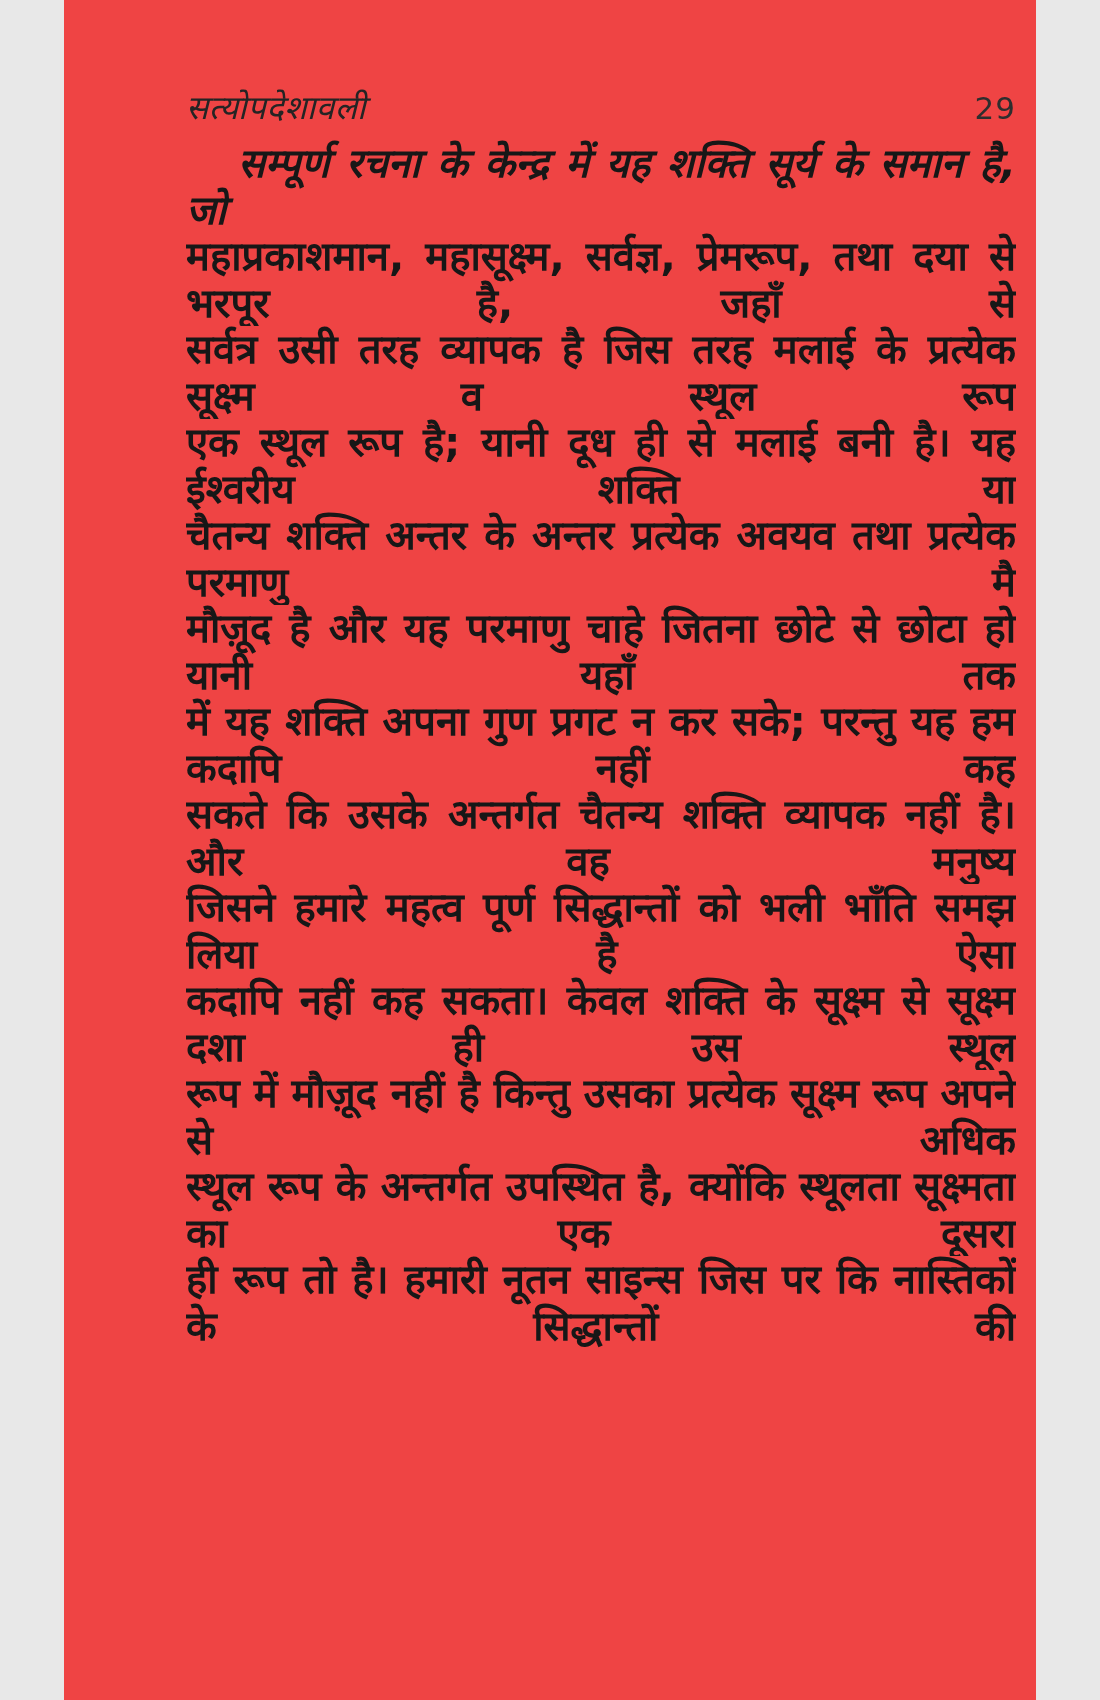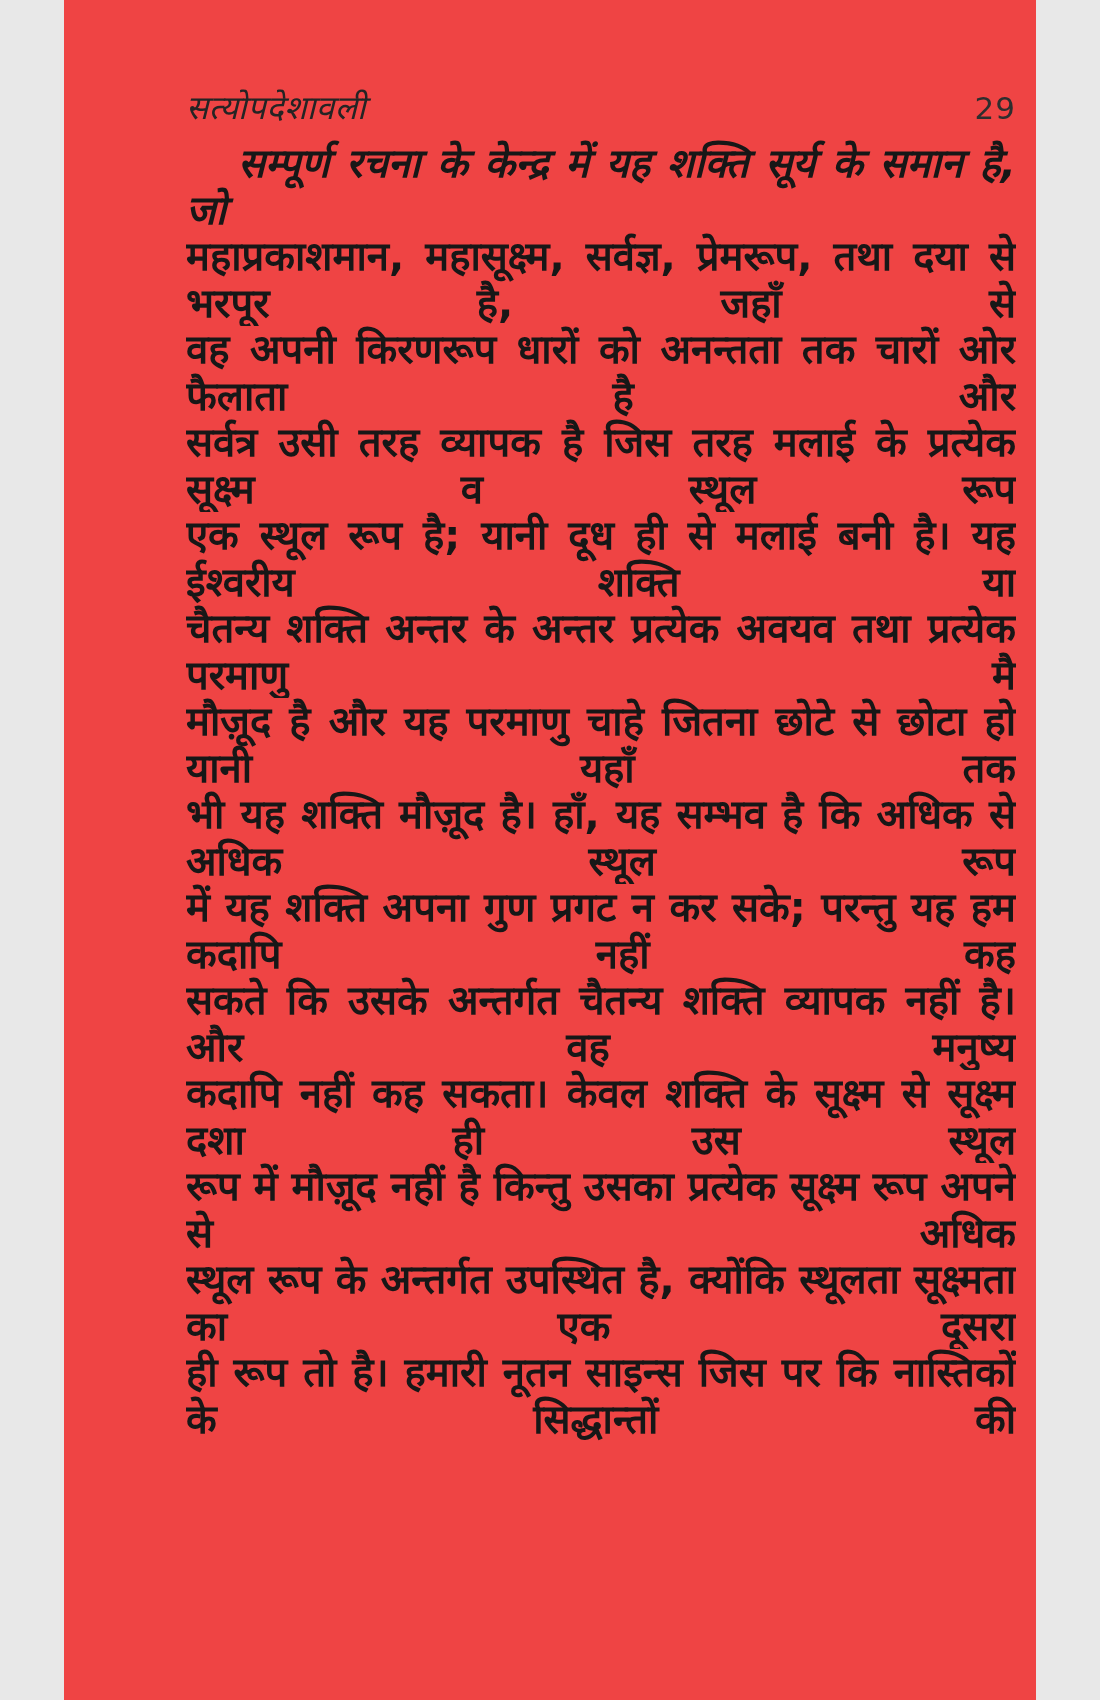--- a/index.html
+++ b/index.html
@@ -65,28 +65,27 @@
   <div class="running-header">
     <span class="book-title">सत्योपदेशावली</span>
     <span class="page-number">29</span>
   </div>
 
   <div class="body-text">
 
     <div class="para para1">
       <div class="line indent">सम्पूर्ण रचना के केन्द्र में यह शक्ति सूर्य के समान है, जो</div>
       <div class="line">महाप्रकाशमान, महासूक्ष्म, सर्वज्ञ, प्रेमरूप, तथा दया से भरपूर है, जहाँ से</div>
-      <div class="line">वह अपनी किरणरूप धारों को अनन्तता तक चारों ओर फैलाता है और</div>
       <div class="line">सर्वत्र उसी तरह व्यापक है जिस तरह मलाई के प्रत्येक सूक्ष्म व स्थूल रूप</div>
       <div class="line">एक स्थूल रूप है; यानी दूध ही से मलाई बनी है। यह ईश्वरीय शक्ति या</div>
       <div class="line">चैतन्य शक्ति अन्तर के अन्तर प्रत्येक अवयव तथा प्रत्येक परमाणु मै</div>
       <div class="line">मौज़ूद है और यह परमाणु चाहे जितना छोटे से छोटा हो यानी यहाँ तक</div>
-      <div class="line">भी यह शक्ति मौज़ूद है। हाँ, यह सम्भव है कि अधिक से अधिक स्थूल रूप</div>
       <div class="line">में यह शक्ति अपना गुण प्रगट न कर सके; परन्तु यह हम कदापि नहीं कह</div>
       <div class="line">सकते कि उसके अन्तर्गत चैतन्य शक्ति व्यापक नहीं है। और वह मनुष्य</div>
+      <div class="line">जिसने हमारे महत्व पूर्ण सिद्धान्तों को भली भाँति समझ लिया है ऐसा</div>
       <div class="line">कदापि नहीं कह सकता। केवल शक्ति के सूक्ष्म से सूक्ष्म दशा ही उस स्थूल</div>
       <div class="line">रूप में मौज़ूद नहीं है किन्तु उसका प्रत्येक सूक्ष्म रूप अपने से अधिक</div>
       <div class="line">स्थूल रूप के अन्तर्गत उपस्थित है, क्योंकि स्थूलता सूक्ष्मता का एक दूसरा</div>
       <div class="line">ही रूप तो है। हमारी नूतन साइन्स जिस पर कि नास्तिकों के सिद्धान्तों की</div>
 
     </div>
 
   </div>
 </div>
 

